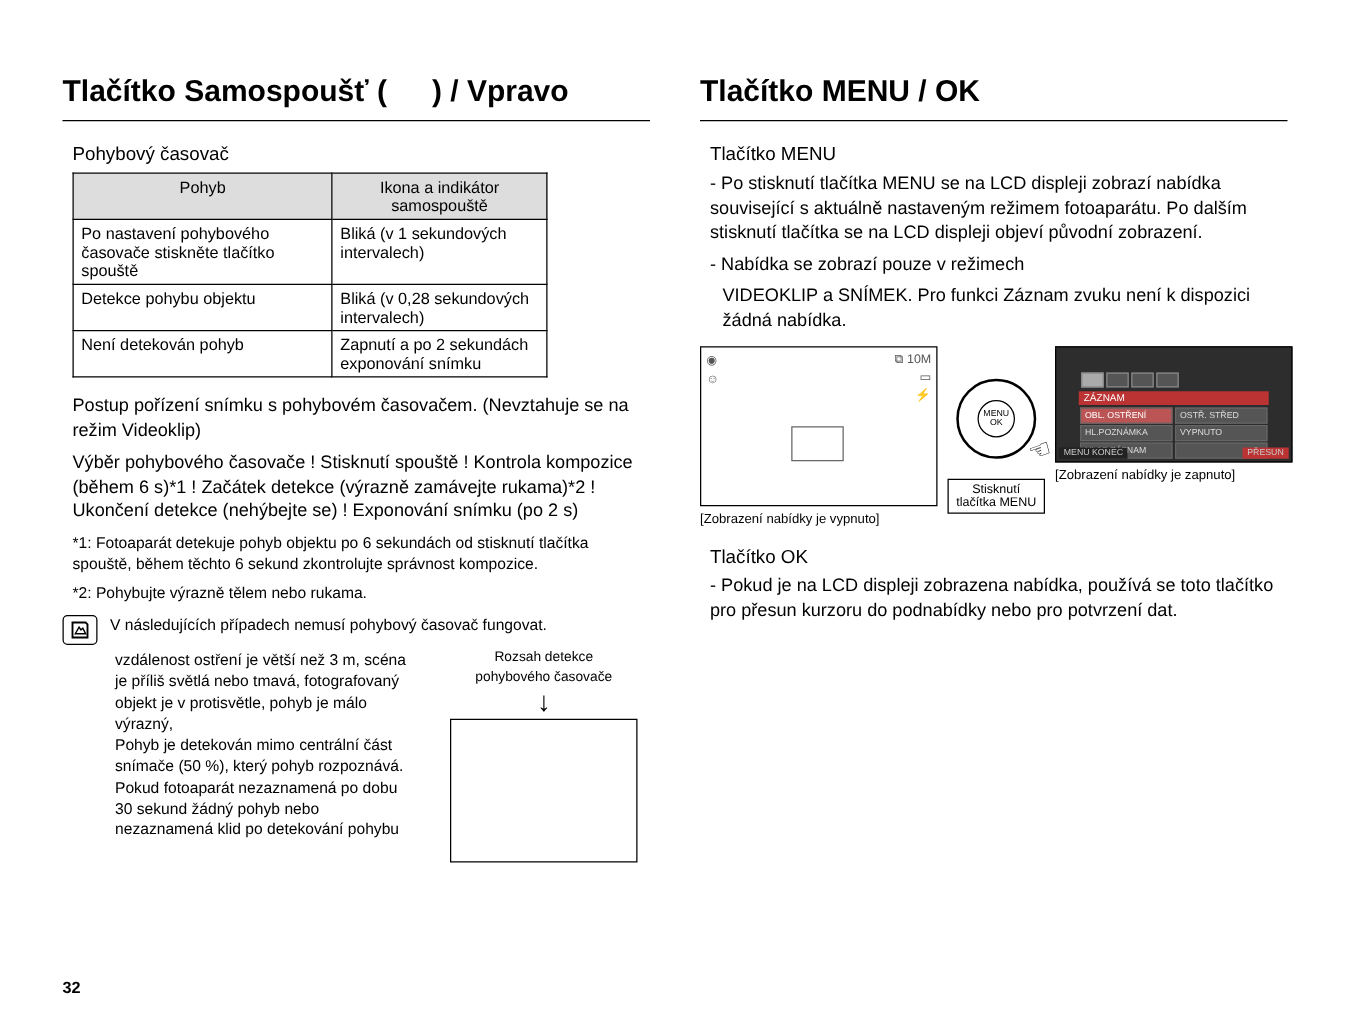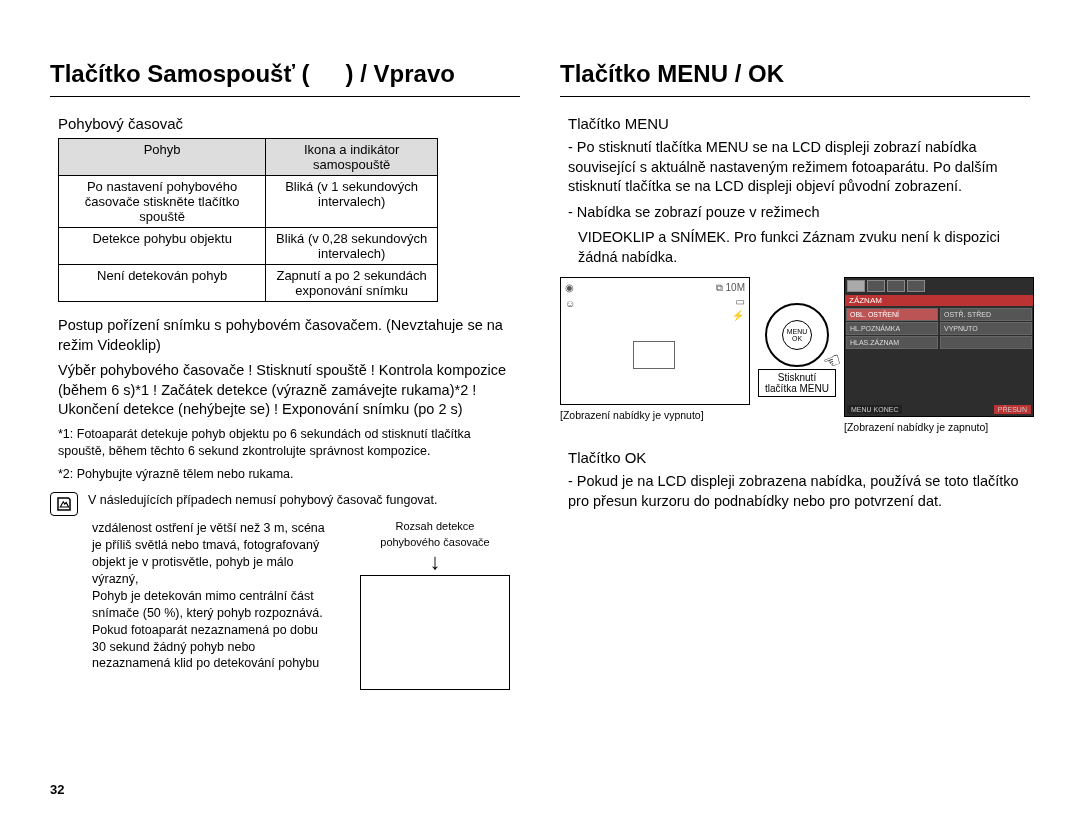--- a/index.html
+++ b/index.html
@@ -42,21 +42,21 @@
 
   table.motion {
     border-collapse: collapse;
     width: 380px;
     margin: 0 0 14px 8px;
     font-size: 13px;
   }
   table.motion th, table.motion td {
     border: 1px solid #000;
     padding: 3px 6px;
-    text-align: center;
+    text-align: left;
     vertical-align: top;
   }
   table.motion th {
     background: #ddd;
     font-weight: normal;
     text-align: center;
   }
 
   .para {
     font-size: 14.5px;
@@ -156,21 +156,21 @@
   .lcd-off .i-face   { top:20px; left:4px; }
   .lcd-off .i-size   { top:4px; right:4px; }
   .lcd-off .i-qual   { top:18px; right:4px; }
   .lcd-off .i-flash  { top:32px; right:4px; }
 
   .press-label {
     border:1px solid #000;
     font-size:10px;
     padding:2px 4px;
     display:inline-block;
-    margin-top: 2px;
+    margin-top: 16px;
   }
   .fig-caption {
     font-size:10.5px;
     margin-top:4px;
   }
 
   .wheel-col {
     flex: 0 0 78px;
     text-align:center;
     padding-top: 26px;
@@ -200,27 +200,27 @@
     right:-14px; bottom:-8px;
     font-size:20px;
     transform: rotate(-20deg);
   }
 
   .menu-col {
     flex: 0 0 190px;
   }
   .menu-screen {
     width: 190px;
-    height: 140px;
+    height: 93px;
     background: #2d2d2d;
     border: 1px solid #000;
     color: #fff;
     font-size: 9px;
     position: relative;
-    padding: 0;
+    padding: 18px;
   }
   .menu-top {
     height: 16px;
     display:flex;
     gap:2px;
     align-items:center;
     padding: 0 2px;
   }
   .menu-top .tab {
     width: 18px; height: 12px;

